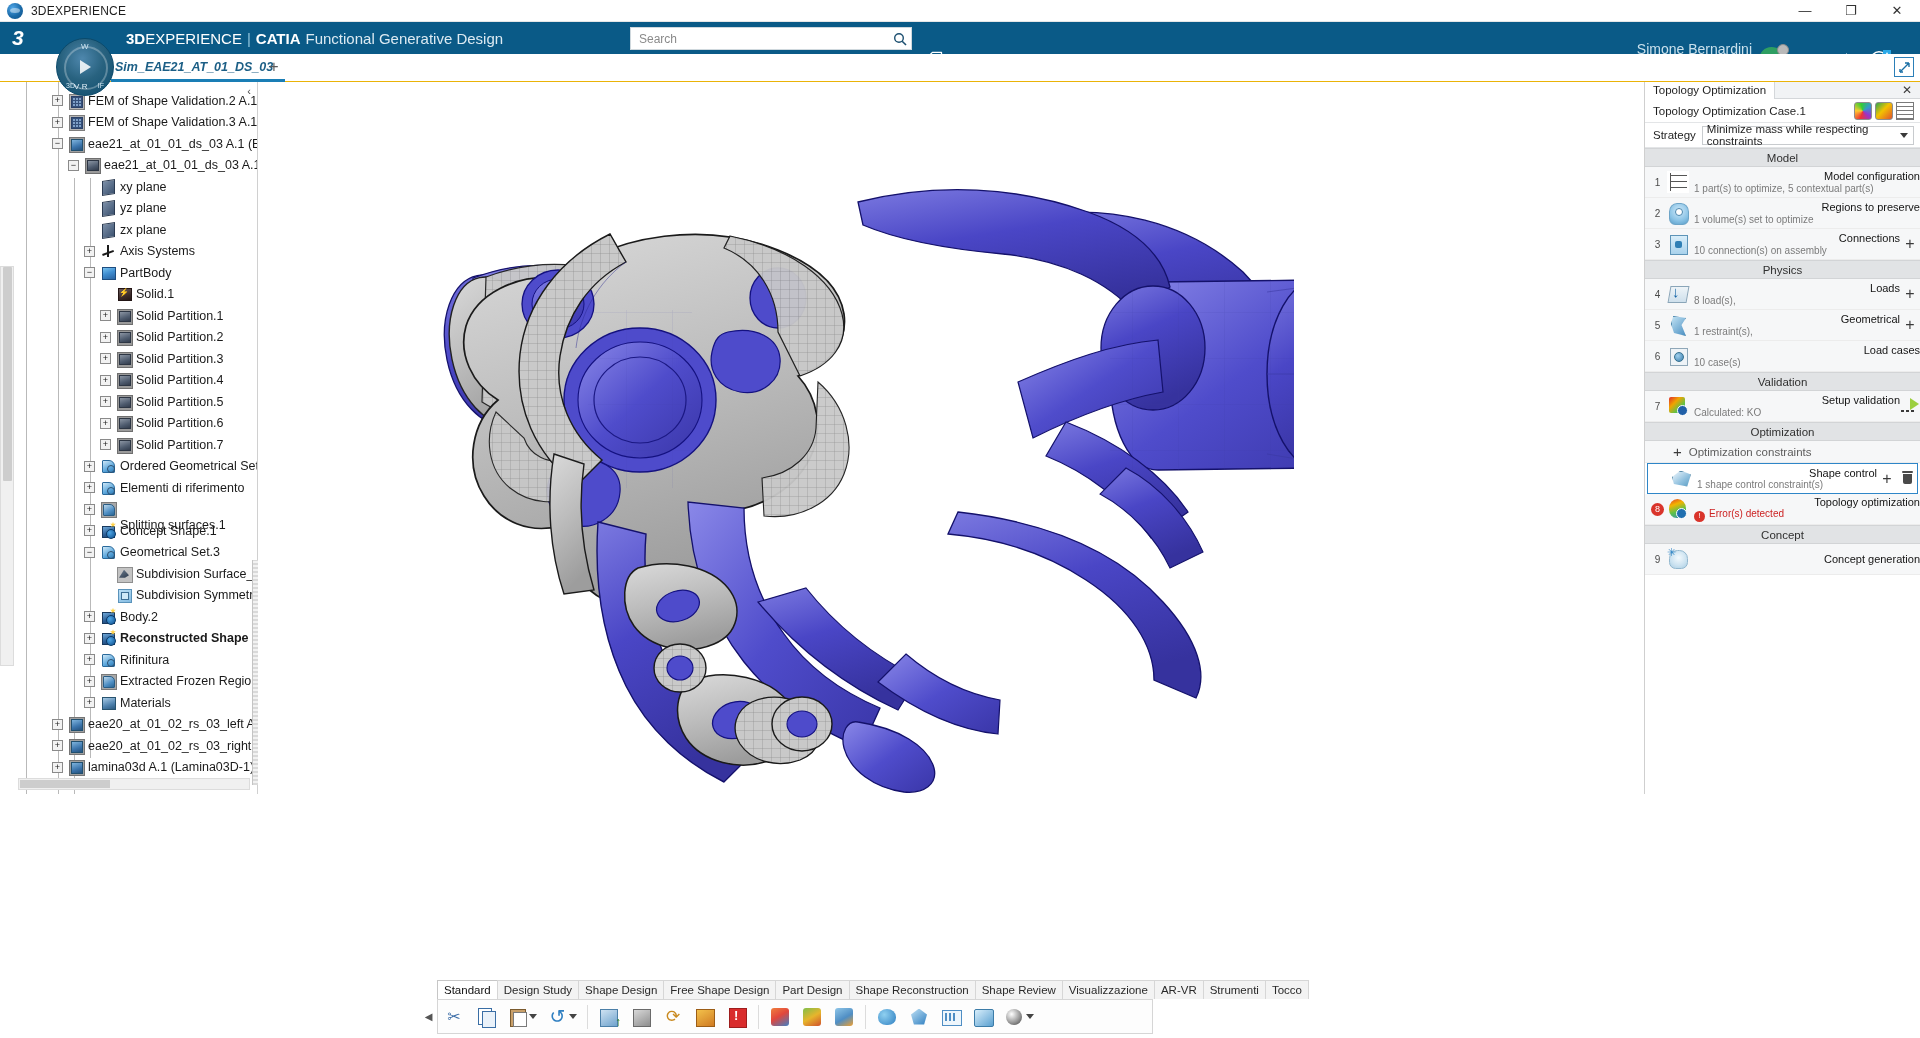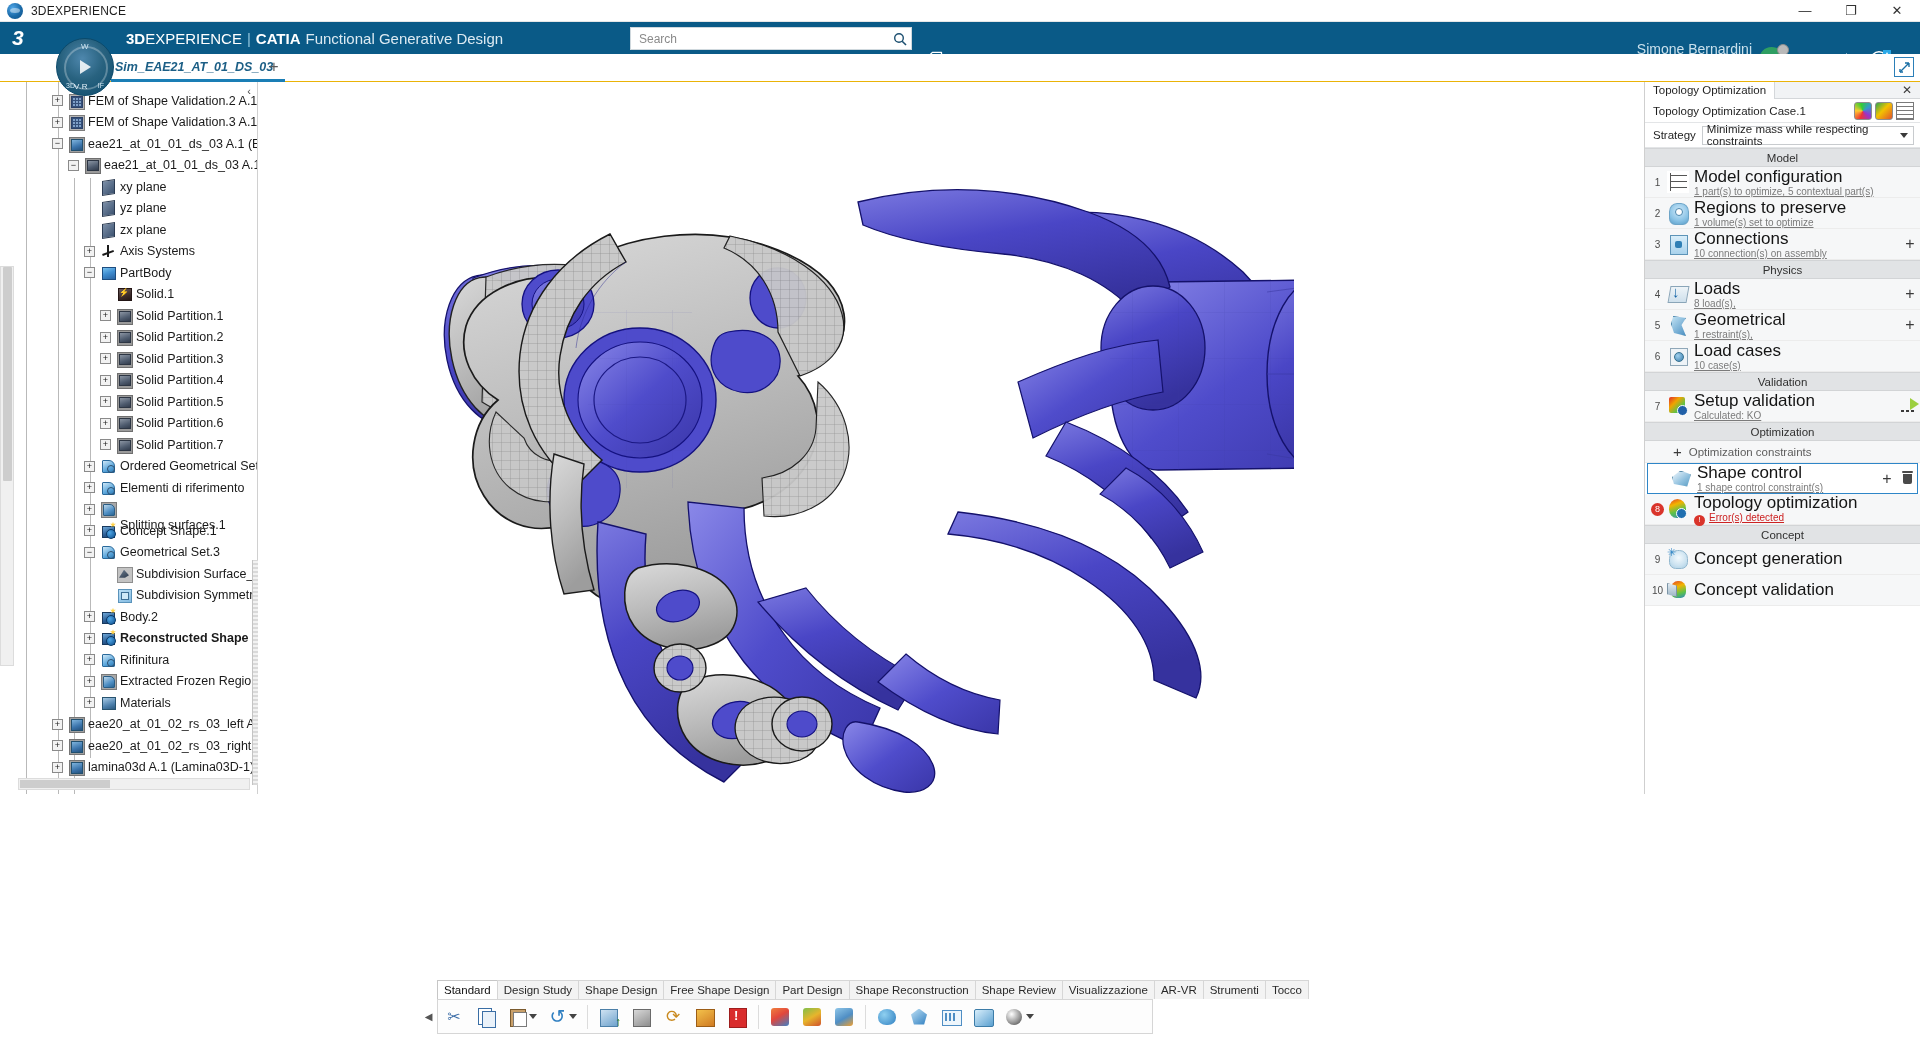--- a/index.html
+++ b/index.html
@@ -368,22 +368,22 @@
   }
   .rrow {
     height: 31px; display: flex; align-items: center; background: #f6f7f8;
     border-bottom: 1px solid #ececec; position: relative; padding-left: 6px;
   }
   .rrow .num {
     width: 13px; text-align: center; font-size: 10px; color: #4a4a4a; flex: none;
   }
   .rrow .ricon { width: 22px; height: 22px; margin: 0 5px 0 3px; flex: none; position: relative; }
   .rrow .rtext { flex: 1; line-height: 1.12; min-width: 0; }
-  .rrow .rtitle { font-size: 17px; color: #141414; }
-  .rrow .rsub { font-size: 10px; color: #7b7b7b; white-space: nowrap; overflow: hidden; text-decoration: underline; }
+  .rrow .rtitle { font-size: 11px; color: #141414; text-align: right; }
+  .rrow .rsub { font-size: 10px; color: #7b7b7b; white-space: nowrap; overflow: hidden; }
   .rrow .rsub.err { color: #cc2222; }
   .rrow .raction {
     width: 20px; text-align: center; font-size: 16px; color: #3a3a3a; flex: none;
     font-weight: 300; line-height: 1;
   }
   .badge-err {
     width: 13px; height: 13px; border-radius: 50%; background: #d9342b; color: #fff;
     font-size: 9px; display: flex; align-items: center; justify-content: center; flex: none;
   }
   .constraint-add {
@@ -1101,29 +1101,20 @@
         <div class="sect-head">Concept</div>
         <div class="rrow">
           <div class="num">9</div>
           <div class="ricon">
             <span class="ri ri-cgen"></span>
           </div>
           <div class="rtext">
             <div class="rtitle">Concept generation</div>
           </div>
         </div>
-        <div class="rrow">
-          <div class="num">10</div>
-          <div class="ricon">
-            <span class="ri ri-cval"></span>
-          </div>
-          <div class="rtext">
-            <div class="rtitle">Concept validation</div>
-          </div>
-        </div>
       </div>
   </div>
 
   <div class="bottom-area">
     <div class="bt-tabs" id="bt-tabs">
         <div class="bt-tab active">Standard</div>
         <div class="bt-tab">Design Study</div>
         <div class="bt-tab">Shape Design</div>
         <div class="bt-tab">Free Shape Design</div>
         <div class="bt-tab">Part Design</div>

